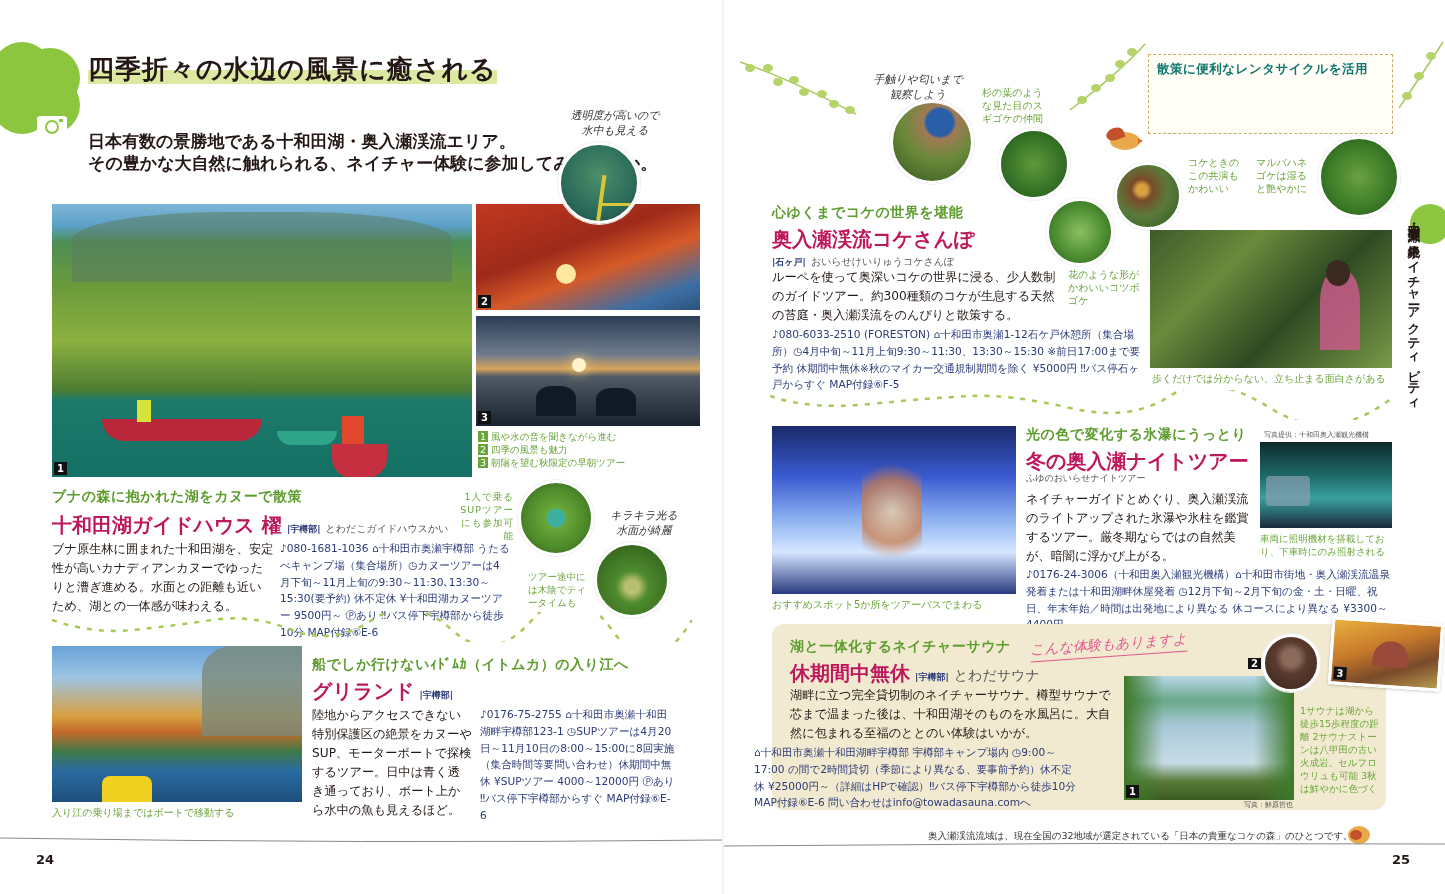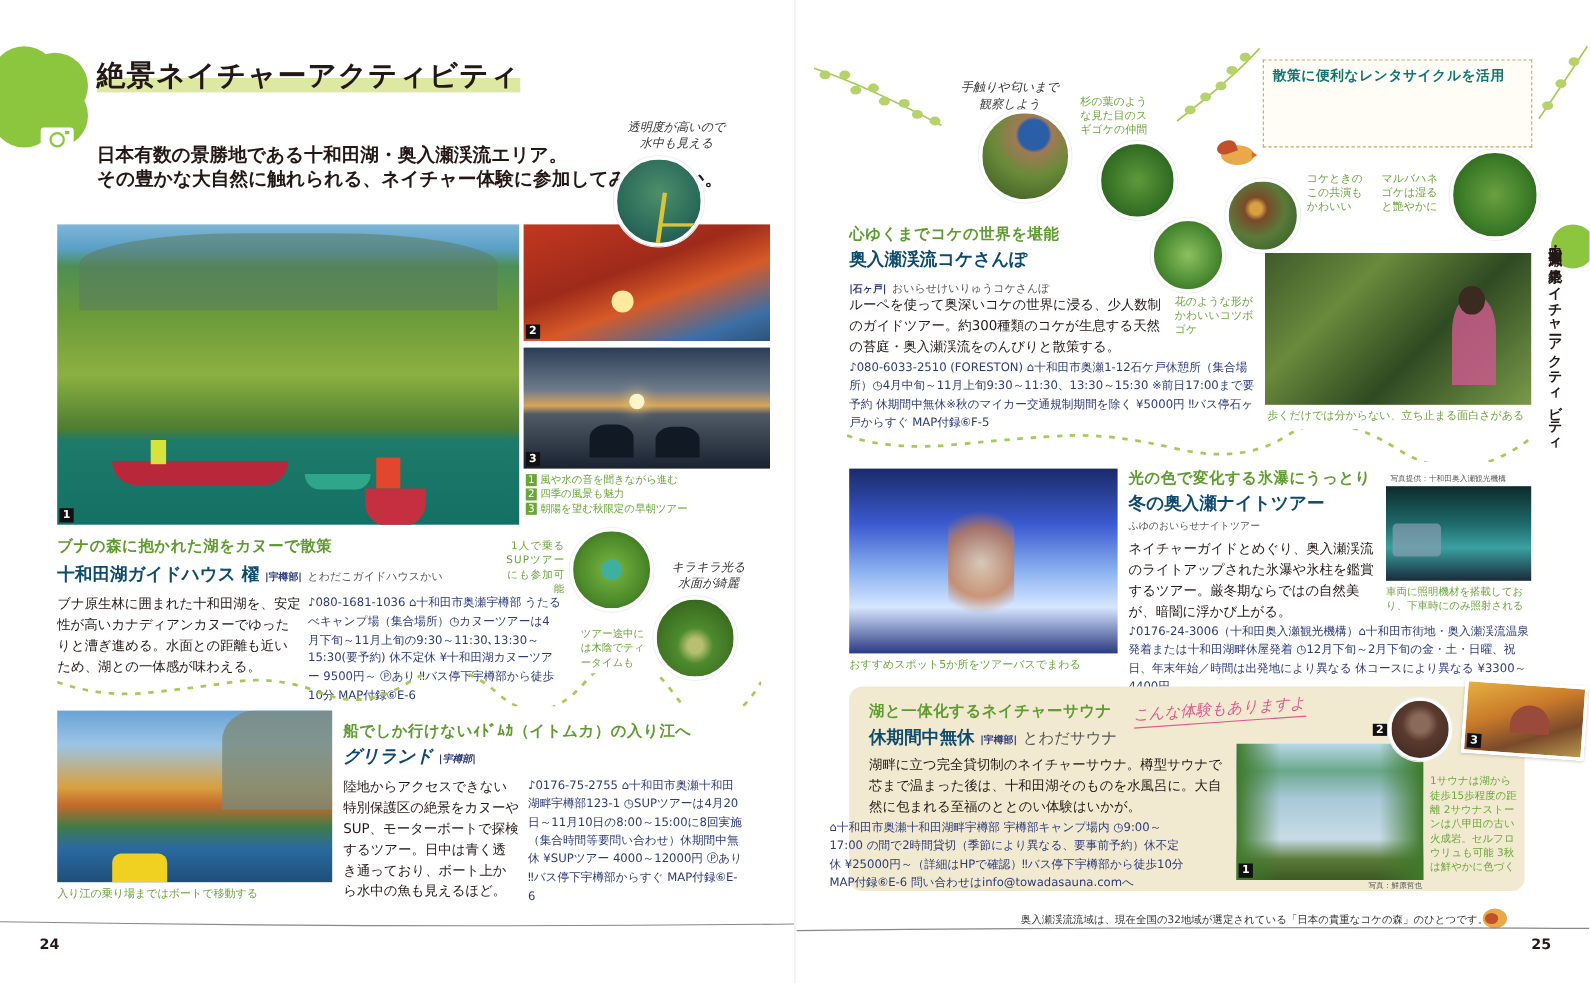--- a/index.html
+++ b/index.html
@@ -5,21 +5,21 @@
   * { box-sizing: border-box; margin: 0; padding: 0; }
   html, body { width: 1445px; height: 894px; overflow: hidden; background: #fff; }
   body { position: relative; font-family: "DejaVu Sans", "Liberation Sans", sans-serif; color: #231815; }
   .abs { position: absolute; }
   .hl { background: linear-gradient(transparent 55%, #dde9a3 55%); }
   .photo { position: absolute; overflow: hidden; }
   .circle { border-radius: 50%; border: 3px solid #fff; box-shadow: 0 0 0 1px #eee; }
   .num { position: absolute; left: 2px; bottom: 2px; background: #111; color: #fff; font-size: 10px; font-weight: bold; padding: 0 3px; line-height: 13px; }
   .hand { font-size: 11px; color: #333; line-height: 15px; font-style: italic; text-align: center; }
   .catch { font-weight: bold; font-size: 14px; color: #5e9c2f; letter-spacing: 0.5px; }
-  .ttl { font-weight: bold; font-size: 16px; color: #0c4a6e; }
+  .ttl { font-weight: bold; font-size: 20px; color: #be185d; }
   .area { font-size: 9px; color: #2c3a78; font-weight: bold; }
   .kana { font-size: 10px; color: #555; }
   .body { font-size: 12.2px; line-height: 19px; color: #231815; }
   .info { font-size: 10.6px; line-height: 16.8px; color: #2c3a78; }
   .cap { font-size: 10px; line-height: 13px; color: #6aa53a; }
   .spine { position: absolute; left: 722px; top: 0; width: 2px; height: 894px; background: linear-gradient(90deg, #eee, #fafafa); }
 </style>
 </head>
 <body>
 
@@ -30,21 +30,21 @@
   <div class="abs" style="left:20px;top:6px;width:60px;height:60px;border-radius:50%;background:#8cc63f;"></div>
   <div class="abs" style="left:-8px;top:32px;width:60px;height:60px;border-radius:50%;background:#8cc63f;"></div>
   <div class="abs" style="left:22px;top:34px;width:58px;height:58px;border-radius:50%;background:#8cc63f;"></div>
   <div class="abs" style="left:37px;top:74px;width:30px;height:22px;background:#fff;border-radius:3px;">
     <div class="abs" style="left:8px;top:4px;width:14px;height:14px;border:2.5px solid #8cc63f;border-radius:50%;"></div>
     <div class="abs" style="left:22px;top:3px;width:4px;height:3px;background:#8cc63f;"></div>
   </div>
 </div>
 
 <div class="abs" style="left:88px;top:50px;font-size:26px;font-weight:bold;line-height:38px;letter-spacing:1px;">
-  <div><span class="hl">絶景ネイチャーアクティビティ</span></div>
+  <div><span class="hl">四季折々の水辺の風景に癒される</span></div>
 </div>
 <div class="abs" style="left:88px;top:130px;font-size:17px;font-weight:bold;line-height:22px;">
   <div>日本有数の景勝地である十和田湖・奥入瀬渓流エリア。</div>
   <div>その豊かな大自然に触れられる、ネイチャー体験に参加してみませんか。</div>
 </div>
 
 <div class="abs hand" style="left:560px;top:108px;width:110px;">
   <div>透明度が高いので</div>
   <div>水中も見える</div>
 </div>
@@ -103,21 +103,21 @@
   <path d="M0 8 Q40 22 80 18 T160 8 T240 18 T320 8 T400 18 T480 8 T560 18 T640 8" fill="none" stroke="#a7c957" stroke-width="2.5" stroke-dasharray="5 7"></path>
 </svg>
 
 <div class="photo" style="left:52px;top:646px;width:250px;height:156px;background:linear-gradient(180deg,#6aa3d8 0%,#9cc4e4 20%,#d8a040 45%,#c46a2a 55%,#3e7a4a 68%,#2a6aa0 80%,#1f4f7a 100%);">
   <div class="abs" style="left:150px;top:0;width:100px;height:90px;background:#7b8a7a;border-radius:30% 0 0 0;opacity:.8;"></div>
   <div class="abs" style="left:50px;top:130px;width:50px;height:26px;background:#f0d020;border-radius:8px 8px 0 0;"></div>
 </div>
 <div class="abs cap" style="left:52px;top:806px;">入り江の乗り場まではボートで移動する</div>
 
 <div class="abs catch" style="left:312px;top:656px;">船でしか行けないｨﾄﾞﾑｶ（イトムカ）の入り江へ</div>
-<div class="abs" style="left:312px;top:678px;white-space:nowrap;font-style:italic;">
+<div class="abs" style="left:312px;top:678px;white-space:nowrap;">
   <span class="ttl">グリランド</span>
   <span class="area">|宇樽部|</span>
 </div>
 <div class="abs body" style="left:312px;top:706px;width:160px;">陸地からアクセスできない特別保護区の絶景をカヌーやSUP、モーターボートで探検するツアー。日中は青く透き通っており、ボート上から水中の魚も見えるほど。</div>
 <div class="abs info" style="left:480px;top:706px;width:195px;">♪0176-75-2755 ⌂十和田市奥瀬十和田湖畔宇樽部123-1 ◷SUPツアーは4月20日～11月10日の8:00～15:00に8回実施（集合時間等要問い合わせ）休期間中無休 ¥SUPツアー 4000～12000円 Ⓟあり ‼バス停下宇樽部からすぐ MAP付録⑥E-6</div>
 
 <svg class="abs" style="left:0;top:836px;" width="722" height="10">
   <path d="M0 2 Q360 8 722 4" fill="none" stroke="#888" stroke-width="1"></path>
 </svg>
 <div class="abs" style="left:36px;top:852px;font-size:13px;font-weight:bold;">24</div>

